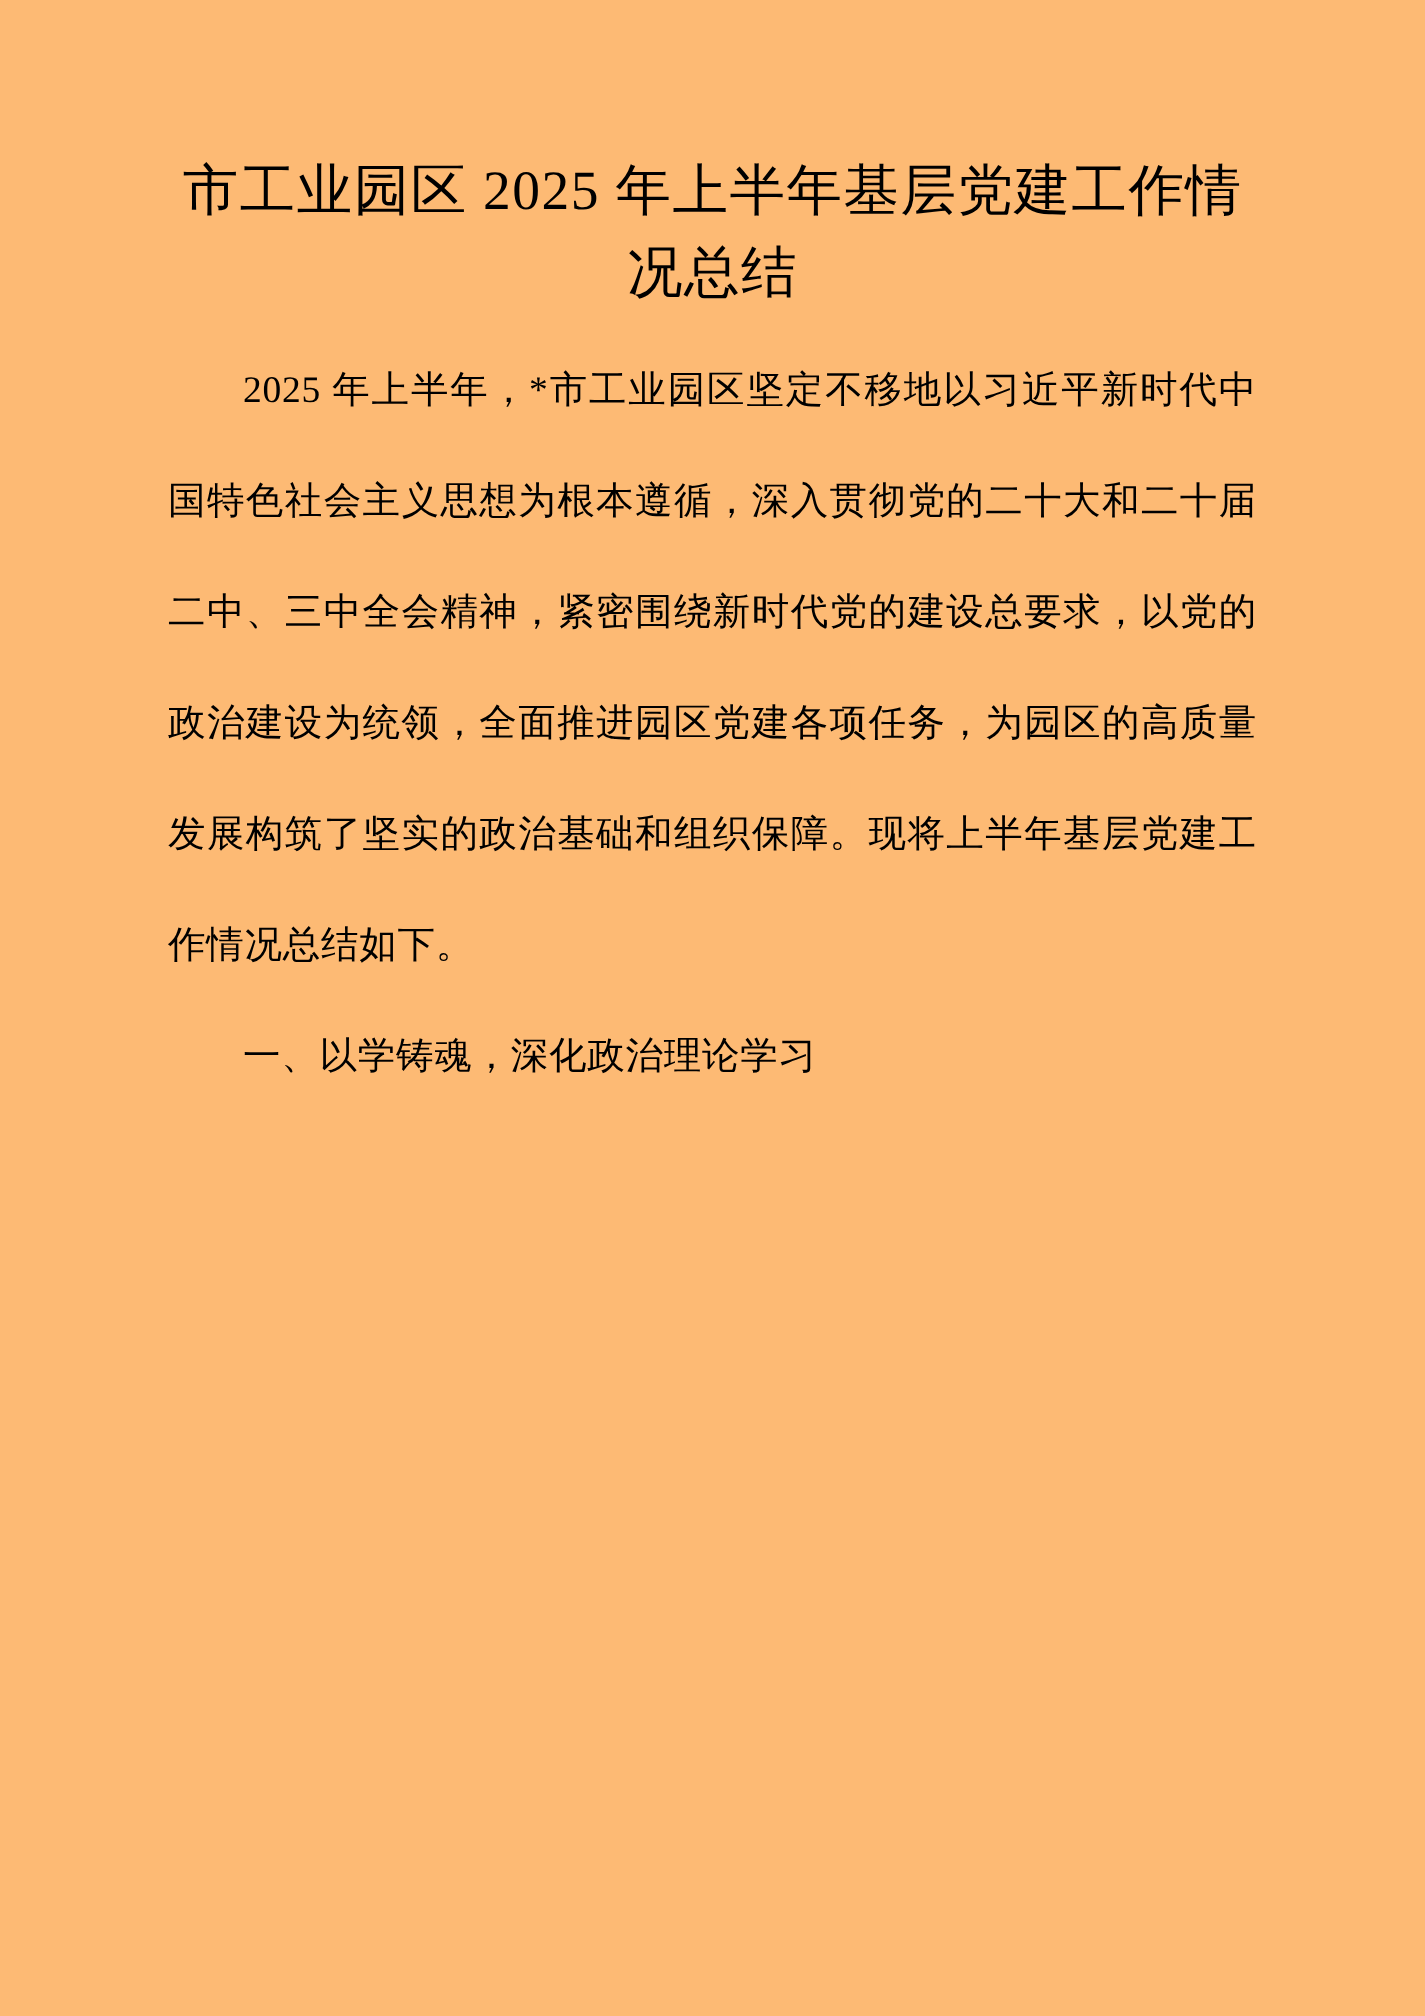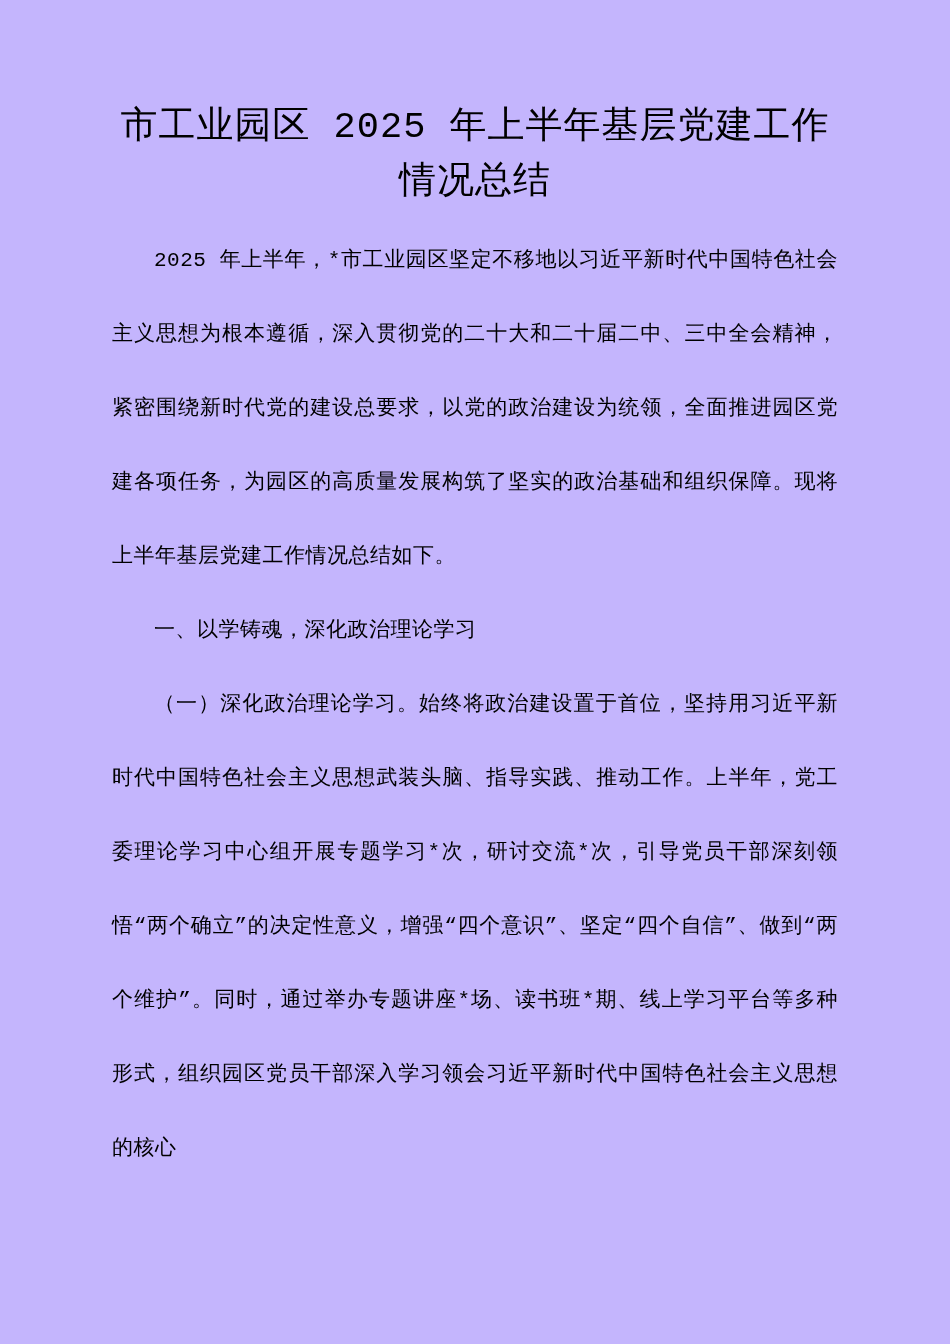--- a/index.html
+++ b/index.html
@@ -5,48 +5,47 @@
   html, body {
     margin: 0;
     padding: 0;
     background: #ffffff;
   }
   .page {
     position: relative;
     width: 950px;
     height: 1344px;
     margin: 0 auto;
-    background: #c4b5fd;
+    background: #fdba74;
     box-sizing: border-box;
     padding: 100px 112px 0 112px;
     overflow: hidden;
-    font-family: Liberation Mono, monospace;
+    font-family: Liberation Serif, serif;
     color: #000000;
   }
   .doc-title {
     margin: 0 0 14px 0;
     font-size: 37px;
     font-weight: 400;
     line-height: 55px;
     text-align: center;
     letter-spacing: 1px;
   }
   .doc-body p {
     margin: 0;
-    font-size: 21px;
+    font-size: 25px;
     font-weight: 400;
     line-height: 74px;
     text-indent: 2em;
     text-align: justify;
     letter-spacing: 0.5px;
   }
 </style>
 </head>
 <body>
 
 <div class="page">
   <h1 class="doc-title">市工业园区 2025 年上半年基层党建工作情况总结</h1>
   <div class="doc-body">
     <p>2025 年上半年，*市工业园区坚定不移地以习近平新时代中国特色社会主义思想为根本遵循，深入贯彻党的二十大和二十届二中、三中全会精神，紧密围绕新时代党的建设总要求，以党的政治建设为统领，全面推进园区党建各项任务，为园区的高质量发展构筑了坚实的政治基础和组织保障。现将上半年基层党建工作情况总结如下。</p>
     <p>一、以学铸魂，深化政治理论学习</p>
-    <p>（一）深化政治理论学习。始终将政治建设置于首位，坚持用习近平新时代中国特色社会主义思想武装头脑、指导实践、推动工作。上半年，党工委理论学习中心组开展专题学习*次，研讨交流*次，引导党员干部深刻领悟“两个确立”的决定性意义，增强“四个意识”、坚定“四个自信”、做到“两个维护”。同时，通过举办专题讲座*场、读书班*期、线上学习平台等多种形式，组织园区党员干部深入学习领会习近平新时代中国特色社会主义思想的核心</p>
   </div>
 </div>
 
 </body></html>

